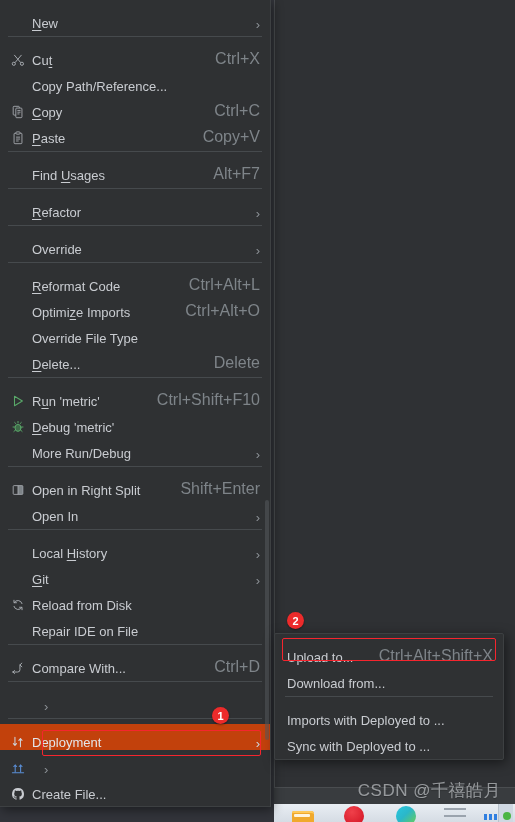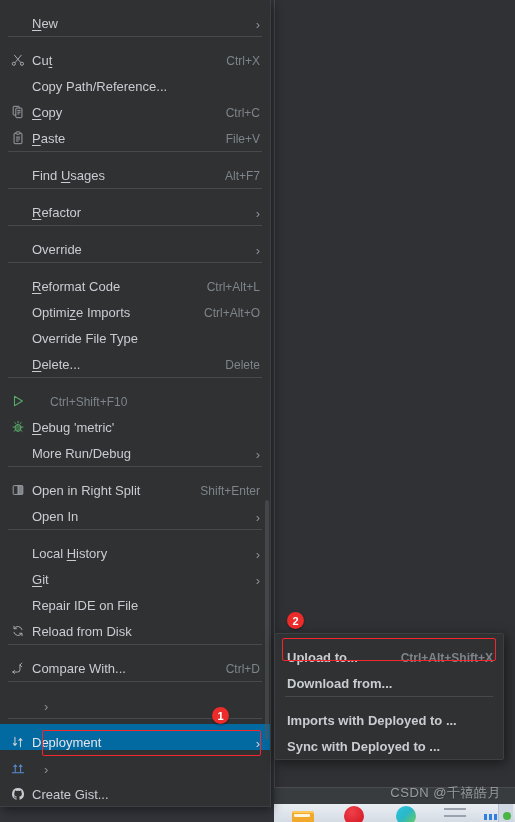--- a/index.html
+++ b/index.html
@@ -132,21 +132,21 @@
     height: 18px;
     background: #cfd8e2;
     border-left: 1px solid #b8c2cc;
   }
 
   
   #watermark {
     position: absolute;
     right: 14px;
     bottom: 20px;
-    font-size: 13px;
+    font-size: 17px;
     color: rgba(235, 238, 242, 0.55);
     letter-spacing: 0.5px;
     font-family: "Liberation Sans", "DejaVu Sans", sans-serif;
     white-space: nowrap;
     pointer-events: none;
     text-shadow: 0 1px 1px rgba(0,0,0,.25);
   }
 
   
   #context-menu {
@@ -166,21 +166,20 @@
     position: absolute;
     left: 274px;
     top: 633px;
     width: 230px;
     background: #2f3133;
     border: 1px solid #3d4042;
     border-radius: 2px;
     box-shadow: 2px 3px 12px rgba(0,0,0,.5);
     padding: 5px 0 5px 0;
     box-sizing: border-box;
-    font-weight: bold;
   }
 
   .mi {
     position: relative;
     display: flex;
     align-items: flex-end;
     height: 26px;
     padding: 0 10px 0 8px;
     box-sizing: border-box;
     cursor: default;
@@ -198,31 +197,31 @@
     margin-right: 4px;
   }
   .mi .lbl {
     flex: 1 1 auto;
     overflow: hidden;
     text-overflow: ellipsis;
   }
   .mi .lbl u { text-decoration: underline; text-underline-offset: 2px; }
   .mi .acc {
     color: #7e8489;
-    font-size: 12px;
+    font-size: 16px;
     margin-left: 18px;
   }
   .mi .arrow {
     color: #8c9196;
     font-size: 13px;
     margin-left: 12px;
     line-height: 1;
   }
   .mi.selected {
-    background: #0369a1;
+    background: #c2410c;
     color: #e3e6ea;
   }
   .mi.selected .arrow { color: #cfd4da; }
 
   .sep {
     height: 1px;
     background: #464a4d;
     margin: 5px 8px 5px 8px;
   }
   #submenu .sep { margin: 5px 10px; }
@@ -349,21 +348,21 @@
       <span class="ico">
         <svg width="14" height="14" viewBox="0 0 16 16">
           <g fill="none" stroke="#a9adb2" stroke-width="1">
             <rect x="3.5" y="2.5" width="9" height="12" rx="1"></rect>
             <rect x="5.8" y="1" width="4.4" height="2.6" rx=".6" fill="#2f3133"></rect>
             <path d="M5.8 7h4.6M5.8 9.2h4.6M5.8 11.4h3"></path>
           </g>
         </svg>
       </span>
       <span class="lbl"><u>P</u>aste</span>
-      <span class="acc">File+V</span>
+      <span class="acc">Copy+V</span>
     </div>
     <div class="sep"></div>
     <div class="mi">
       <span class="ico"></span>
       <span class="lbl">Find <u>U</u>sages</span>
       <span class="acc">Alt+F7</span>
     </div>
     <div class="sep"></div>
     <div class="mi">
       <span class="ico"></span>
@@ -396,20 +395,21 @@
       <span class="lbl"><u>D</u>elete...</span>
       <span class="acc">Delete</span>
     </div>
     <div class="sep"></div>
     <div class="mi">
       <span class="ico">
         <svg width="14" height="14" viewBox="0 0 16 16">
           <path d="M4 2.6 13 8 4 13.4Z" fill="none" stroke="#59a869" stroke-width="1.2" stroke-linejoin="round"></path>
         </svg>
       </span>
+      <span class="lbl">R<u>u</u>n 'metric'</span>
       <span class="acc">Ctrl+Shift+F10</span>
     </div>
     <div class="mi">
       <span class="ico">
         <svg width="14" height="14" viewBox="0 0 16 16">
           <g stroke="#59a869" stroke-width="1.1" fill="none" stroke-linecap="round">
             <ellipse cx="8" cy="9" rx="3.4" ry="4" fill="#3f6b49"></ellipse>
             <path d="M8 3.4V1.6M5.6 4.2 4.2 2.8M10.4 4.2l1.4-1.4M4.6 8H2.3M11.4 8h2.3M4.9 11.6 3.3 13.1M11.1 11.6l1.6 1.5"></path>
           </g>
         </svg>
@@ -445,35 +445,35 @@
       <span class="ico"></span>
       <span class="lbl">Local <u>H</u>istory</span>
       <span class="arrow">›</span>
     </div>
     <div class="mi">
       <span class="ico"></span>
       <span class="lbl"><u>G</u>it</span>
       <span class="arrow">›</span>
     </div>
     <div class="mi">
-      <span class="ico"></span>
-      <span class="lbl">Repair IDE on File</span>
-    </div>
-    <div class="mi">
       <span class="ico">
         <svg width="14" height="14" viewBox="0 0 16 16">
           <g fill="none" stroke="#a9adb2" stroke-width="1.1" stroke-linecap="round">
             <path d="M12.6 6.4A5 5 0 0 0 3.6 5.2"></path>
             <path d="M3.4 9.6a5 5 0 0 0 9 1.2"></path>
             <path d="M3.4 2.6v2.8h2.8M12.6 13.4v-2.8H9.8"></path>
           </g>
         </svg>
       </span>
       <span class="lbl">Reload from Disk</span>
     </div>
+    <div class="mi">
+      <span class="ico"></span>
+      <span class="lbl">Repair IDE on File</span>
+    </div>
     <div class="sep"></div>
     <div class="mi">
       <span class="ico">
         <svg width="14" height="14" viewBox="0 0 16 16">
           <g fill="none" stroke="#a9adb2" stroke-width="1.1" stroke-linecap="round" stroke-linejoin="round">
             <path d="M2.2 12.6h5.4a2.6 2.6 0 0 0 2.6-2.6V4.4"></path>
             <path d="M12.4 2.4 10.2 4.5l2.2 2.1"></path>
             <path d="M2.2 12.6 4 10.8M2.2 12.6 4 14.3"></path>
           </g>
         </svg>
@@ -510,21 +510,21 @@
         </svg>
       </span>
       <span class="arrow">›</span>
     </div>
     <div class="mi">
       <span class="ico">
         <svg width="14" height="14" viewBox="0 0 16 16">
           <path fill="#c9ccd1" d="M8 1.2a6.8 6.8 0 0 0-2.15 13.26c.34.06.46-.15.46-.33v-1.2c-1.9.41-2.3-.9-2.3-.9-.31-.79-.76-1-.76-1-.62-.43.05-.42.05-.42.68.05 1.04.7 1.04.7.61 1.05 1.6.75 1.99.57.06-.44.24-.75.43-.92-1.52-.17-3.11-.76-3.11-3.38 0-.75.27-1.36.7-1.84-.07-.17-.3-.87.07-1.81 0 0 .58-.19 1.9.7a6.5 6.5 0 0 1 3.45 0c1.31-.89 1.89-.7 1.89-.7.38.94.14 1.64.07 1.81.44.48.7 1.09.7 1.84 0 2.63-1.59 3.21-3.11 3.38.25.21.47.63.47 1.27v1.88c0 .18.12.4.46.33A6.8 6.8 0 0 0 8 1.2Z"></path>
         </svg>
       </span>
-      <span class="lbl">Create Gist...</span>
+      <span class="lbl">Create File...</span>
     </div>
   </div>
 <div id="menu-scrollbar"></div>
 
 <div id="submenu">
     <div class="mi">
       <span class="lbl">Upload to...</span>
       <span class="acc">Ctrl+Alt+Shift+X</span>
     </div>
     <div class="mi">

